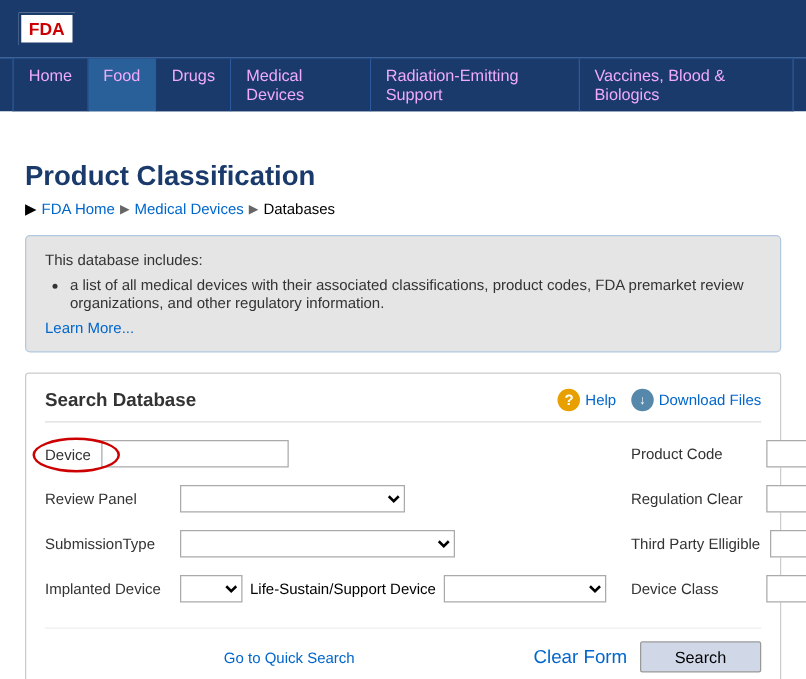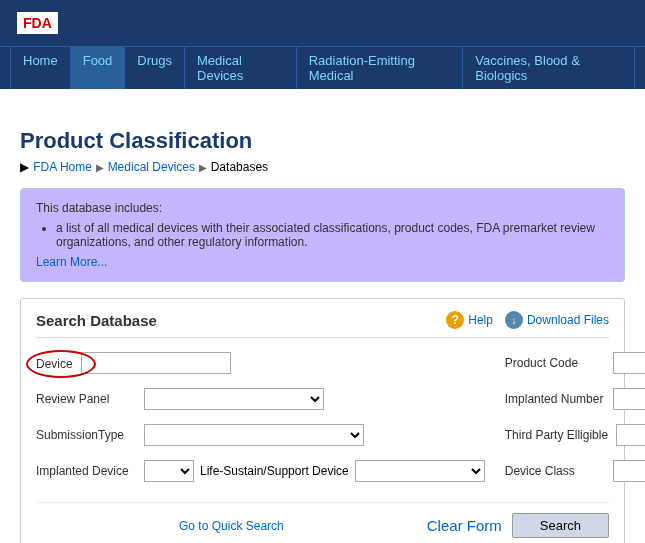--- a/index.html
+++ b/index.html
@@ -39,21 +39,21 @@
     }
 
     
     .nav-bar {
       background: #1a3a6b;
       border-top: 1px solid #2a5a9b;
       display: flex;
       padding: 0 10px;
     }
     .nav-item {
-      color: #7dd3fc;
+      color: #f0abfc;
       padding: 6px 12px;
       font-size: 13px;
       cursor: pointer;
       border-right: 1px solid #2a5a9b;
       background: #1a3a6b;
       text-decoration: none;
       display: block;
     }
     .nav-item:first-child { border-left: 1px solid #2a5a9b; }
     .nav-item.active {
@@ -82,21 +82,21 @@
       color: #0066cc;
       text-decoration: none;
     }
     .breadcrumb .arrow {
       color: #666;
       font-size: 10px;
     }
 
     
     .info-box {
-      background: #c4b5fd;
+      background: #e5e5e5;
       border: 1px solid #b0c8e0;
       border-radius: 4px;
       padding: 12px 15px;
       margin-bottom: 16px;
       font-size: 12px;
       color: #333;
     }
     .info-box .label {
       margin-bottom: 6px;
     }
@@ -276,21 +276,21 @@
   <div class="fda-logo">
     <span>FDA</span>
   </div>
 </div>
 
 <div class="nav-bar">
   <a class="nav-item">Home</a>
   <a class="nav-item active">Food</a>
   <a class="nav-item">Drugs</a>
   <a class="nav-item">Medical Devices</a>
-  <a class="nav-item">Radiation-Emitting Medical</a>
+  <a class="nav-item">Radiation-Emitting Support</a>
   <a class="nav-item">Vaccines, Blood &amp; Biologics</a>
 </div>
 
 <div class="main-content">
 
   <div class="page-title">Product Classification</div>
 
   <div class="breadcrumb">
     <span>▶</span>
     <a>FDA Home</a>
@@ -340,21 +340,21 @@
       </div>
 
       <div class="form-row">
         <span class="form-label">Review Panel</span>
         <select class="form-select review-panel-select">
           <option value=""></option>
         </select>
       </div>
 
       <div class="form-row">
-        <span class="form-label">Implanted Number</span>
+        <span class="form-label">Regulation Clear</span>
         <input class="form-input regulation-input" type="text" style="">
       </div>
 
       <div class="form-row">
         <span class="form-label">SubmissionType</span>
         <select class="form-select submission-select">
           <option value=""></option>
         </select>
       </div>
 

